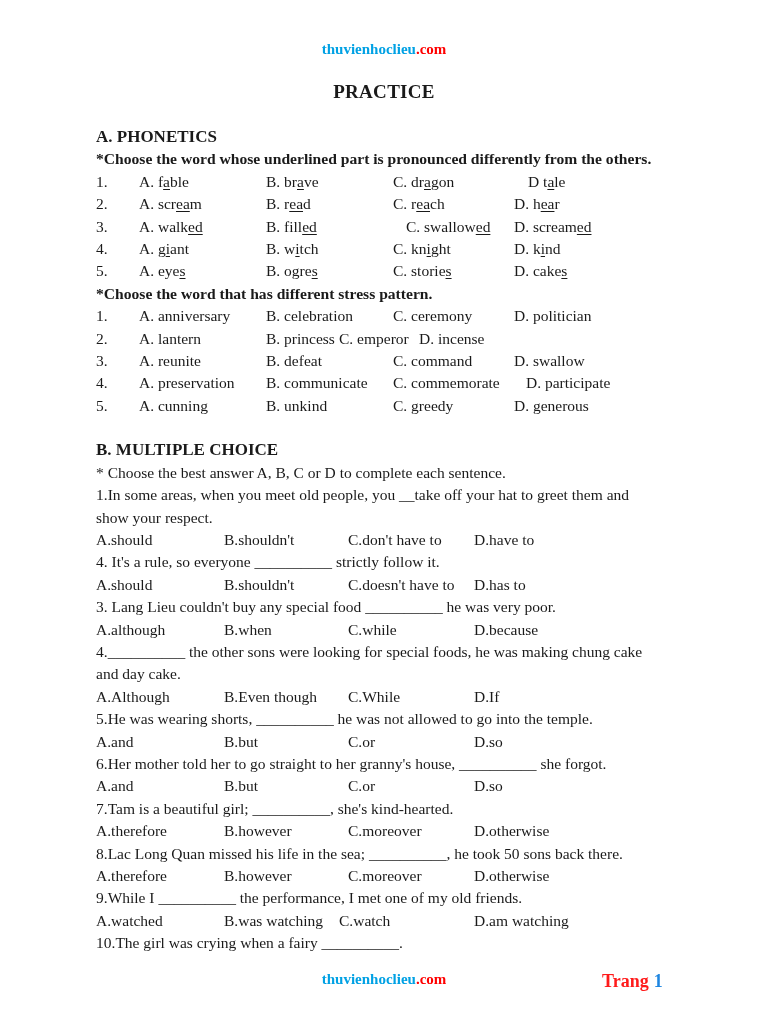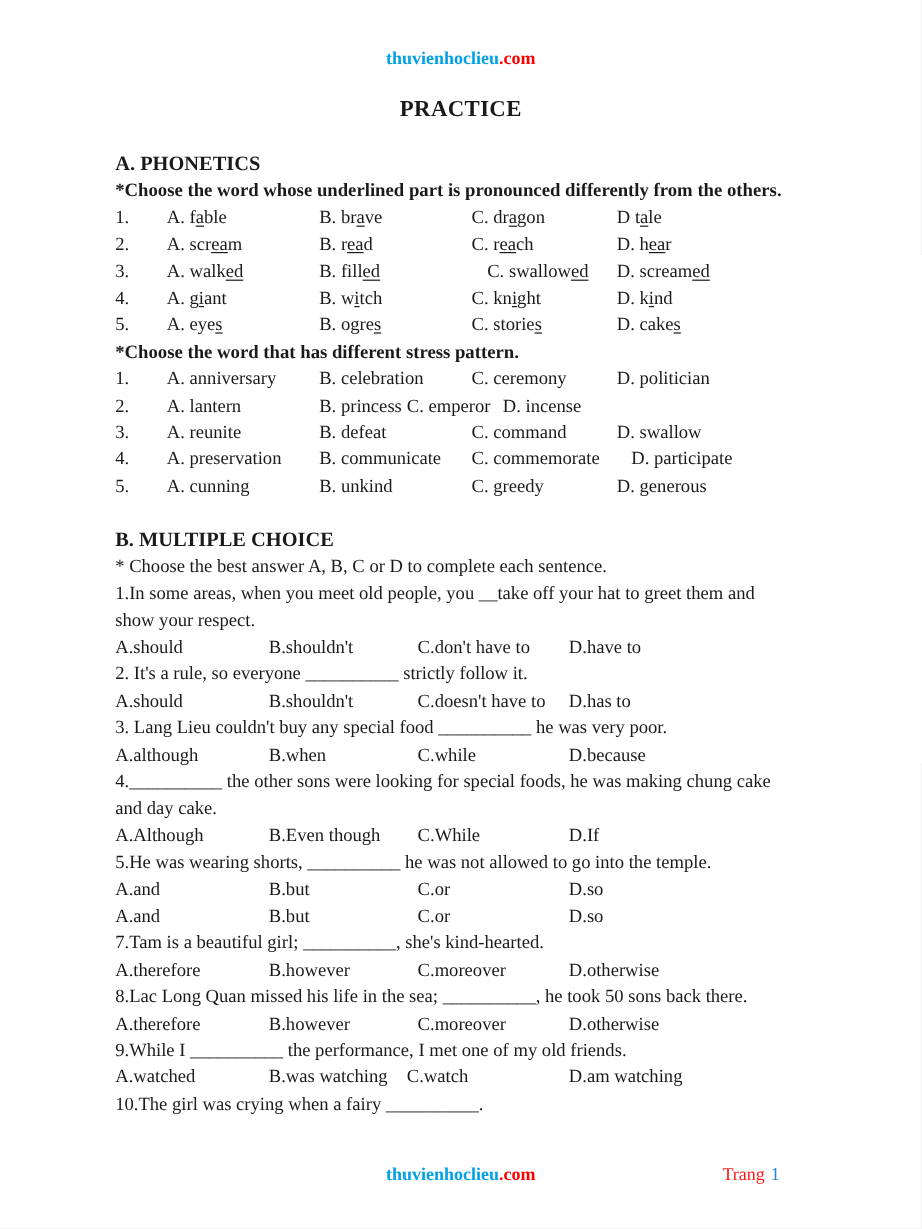--- a/index.html
+++ b/index.html
@@ -19,21 +19,21 @@
   .line{position:relative;height:22.4px;line-height:22.4px;font-size:15.5px;
     white-space:nowrap;}
   .line.heading{font-weight:bold;font-size:17px;}
   .line.bold{font-weight:bold;font-size:15.6px;}
   .line.gap{height:22.4px;}
   .cell{position:absolute;top:0;}
   u{text-decoration-thickness:1px;text-underline-offset:2px;}
   .footer-center{position:absolute;top:971px;left:0;right:0;text-align:center;
     font-weight:bold;font-size:15px;}
   .footer-page{position:absolute;top:971px;left:602px;
-    font-weight:normal;font-size:15px;}
+    font-weight:bold;font-size:18px;}
   .page-label{color:#FF1A1A;}
   .page-number{color:#1E86E0;margin-left:5px;}
 </style>
 </head>
 <body>
 
 <div class="page">
 
   <div class="header-line">
     <span><span class="site">thuvienhoclieu</span><span class="domain">.com</span></span>
@@ -42,21 +42,21 @@
   <div class="doc-title">PRACTICE</div>
 
   <div id="doc">
       <div class="line heading">A. PHONETICS</div>
       <div class="line bold">*Choose the word whose underlined part is pronounced differently from the others.</div>
       <div class="line tabs">
         <span class="cell" style="left: 0px;">1.</span>
         <span class="cell" style="left: 43px; text-align: right;">A. f<u>a</u>ble</span>
         <span class="cell" style="left: 170px;">B. br<u>a</u>ve</span>
         <span class="cell" style="left: 297px;">C. dr<u>a</u>gon</span>
-        <span class="cell" style="left: 418px; text-align: center;">D t<u>a</u>le</span>
+        <span class="cell" style="left: 432px; text-align: center;">D t<u>a</u>le</span>
       </div>
       <div class="line tabs">
         <span class="cell" style="left: 0px;">2.</span>
         <span class="cell" style="left: 43px;">A. scr<u>ea</u>m</span>
         <span class="cell" style="left: 170px;">B. r<u>ea</u>d</span>
         <span class="cell" style="left: 297px;">C. r<u>ea</u>ch</span>
         <span class="cell" style="left: 418px;">D. h<u>ea</u>r</span>
       </div>
       <div class="line tabs">
         <span class="cell" style="left: 0px;">3.</span>
@@ -119,21 +119,21 @@
       <div class="line heading">B. MULTIPLE CHOICE</div>
       <div class="line text">* Choose the best answer A, B, C or D to complete each sentence.</div>
       <div class="line text">1.In some areas, when you meet old people, you __take off your hat to greet them and</div>
       <div class="line text">show your respect.</div>
       <div class="line tabs">
         <span class="cell" style="left: 0px;">A.should</span>
         <span class="cell" style="left: 128px;">B.shouldn't</span>
         <span class="cell" style="left: 252px;">C.don't have to</span>
         <span class="cell" style="left: 378px;">D.have to</span>
       </div>
-      <div class="line text">2. It's a rule, so everyone __________ strictly follow it.</div>
+      <div class="line text">4. It's a rule, so everyone __________ strictly follow it.</div>
       <div class="line tabs">
         <span class="cell" style="left: 0px;">A.should</span>
         <span class="cell" style="left: 128px;">B.shouldn't</span>
         <span class="cell" style="left: 252px;">C.doesn't have to</span>
         <span class="cell" style="left: 378px;">D.has to</span>
       </div>
       <div class="line text">3. Lang Lieu couldn't buy any special food __________ he was very poor.</div>
       <div class="line tabs">
         <span class="cell" style="left: 0px;">A.although</span>
         <span class="cell" style="left: 128px;">B.when</span>
@@ -148,20 +148,21 @@
         <span class="cell" style="left: 252px;">C.While</span>
         <span class="cell" style="left: 378px;">D.If</span>
       </div>
       <div class="line text">5.He was wearing shorts, __________ he was not allowed to go into the temple.</div>
       <div class="line tabs">
         <span class="cell" style="left: 0px;">A.and</span>
         <span class="cell" style="left: 128px;">B.but</span>
         <span class="cell" style="left: 252px;">C.or</span>
         <span class="cell" style="left: 378px;">D.so</span>
       </div>
+      <div class="line text">6.Her mother told her to go straight to her granny's house, __________ she forgot.</div>
       <div class="line tabs">
         <span class="cell" style="left: 0px;">A.and</span>
         <span class="cell" style="left: 128px;">B.but</span>
         <span class="cell" style="left: 252px;">C.or</span>
         <span class="cell" style="left: 378px;">D.so</span>
       </div>
       <div class="line text">7.Tam is a beautiful girl; __________, she's kind-hearted.</div>
       <div class="line tabs">
         <span class="cell" style="left: 0px;">A.therefore</span>
         <span class="cell" style="left: 128px;">B.however</span>

